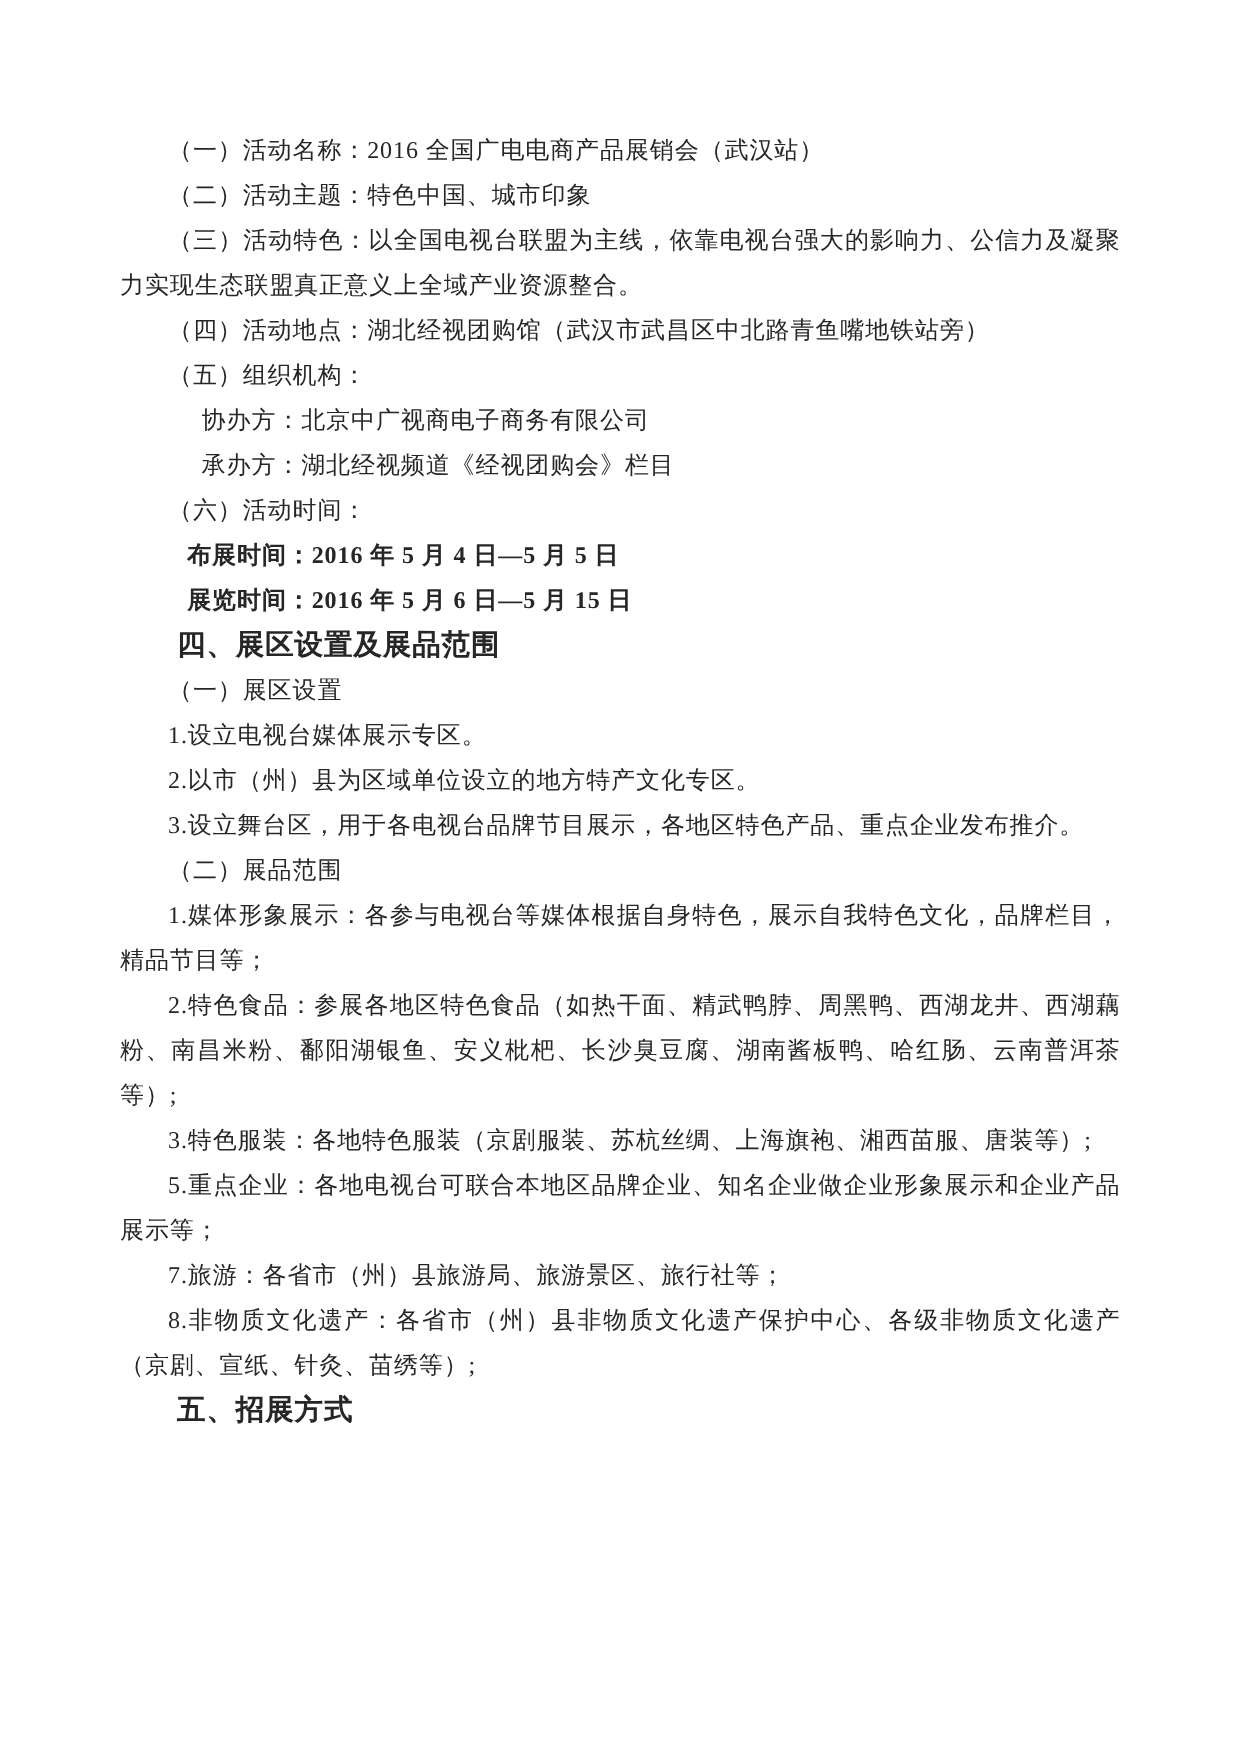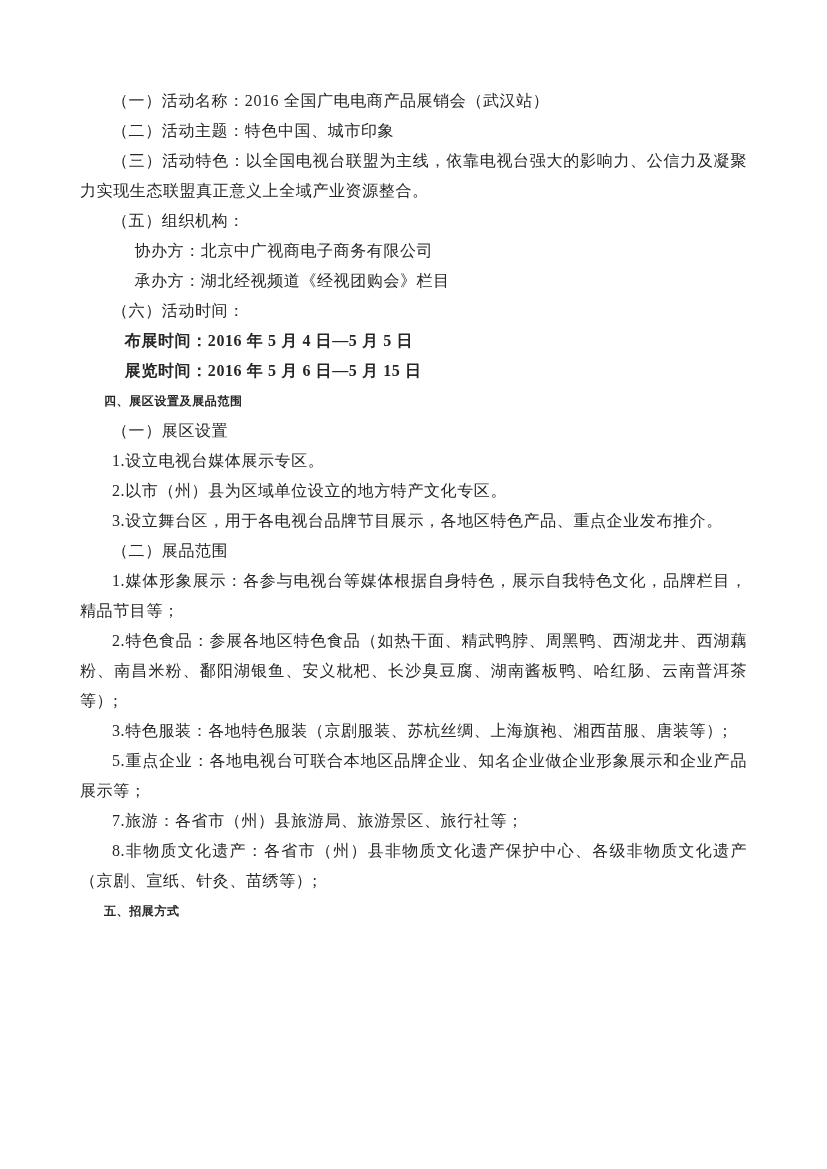--- a/index.html
+++ b/index.html
@@ -30,31 +30,32 @@
     margin: 0;
     padding: 0;
   }
   .indent2 { text-indent: 2em; }
   .indent3 { text-indent: 3.4em; }
   .indent3t { text-indent: 2.8em; font-weight: bold; }
   .heading {
     text-indent: 2em;
     font-weight: 700;
     font-family: "Liberation Sans", "DejaVu Sans", sans-serif;
-    font-size: 12px;
+    font-size: 19px;
   }
 </style>
 </head>
 <body>
 
 <div class="page" style="background: rgb(255, 255, 255); padding-left: 36px;">
   <div class="content" id="document-content" style="color: rgb(38, 38, 38);">
       <p class="indent2">（一）活动名称：2016 全国广电电商产品展销会（武汉站）</p>
       <p class="indent2">（二）活动主题：特色中国、城市印象</p>
       <p class="indent2">（三）活动特色：以全国电视台联盟为主线，依靠电视台强大的影响力、公信力及凝聚力实现生态联盟真正意义上全域产业资源整合。</p>
+      <p class="indent2">（四）活动地点：湖北经视团购馆（武汉市武昌区中北路青鱼嘴地铁站旁）</p>
       <p class="indent2">（五）组织机构：</p>
       <p class="indent3">协办方：北京中广视商电子商务有限公司</p>
       <p class="indent3">承办方：湖北经视频道《经视团购会》栏目</p>
       <p class="indent2">（六）活动时间：</p>
       <p class="indent3t">布展时间：2016 年 5 月 4 日—5 月 5 日</p>
       <p class="indent3t">展览时间：2016 年 5 月 6 日—5 月 15 日</p>
       <p class="heading">四、展区设置及展品范围</p>
       <p class="indent2">（一）展区设置</p>
       <p class="indent2">1.设立电视台媒体展示专区。</p>
       <p class="indent2">2.以市（州）县为区域单位设立的地方特产文化专区。</p>

